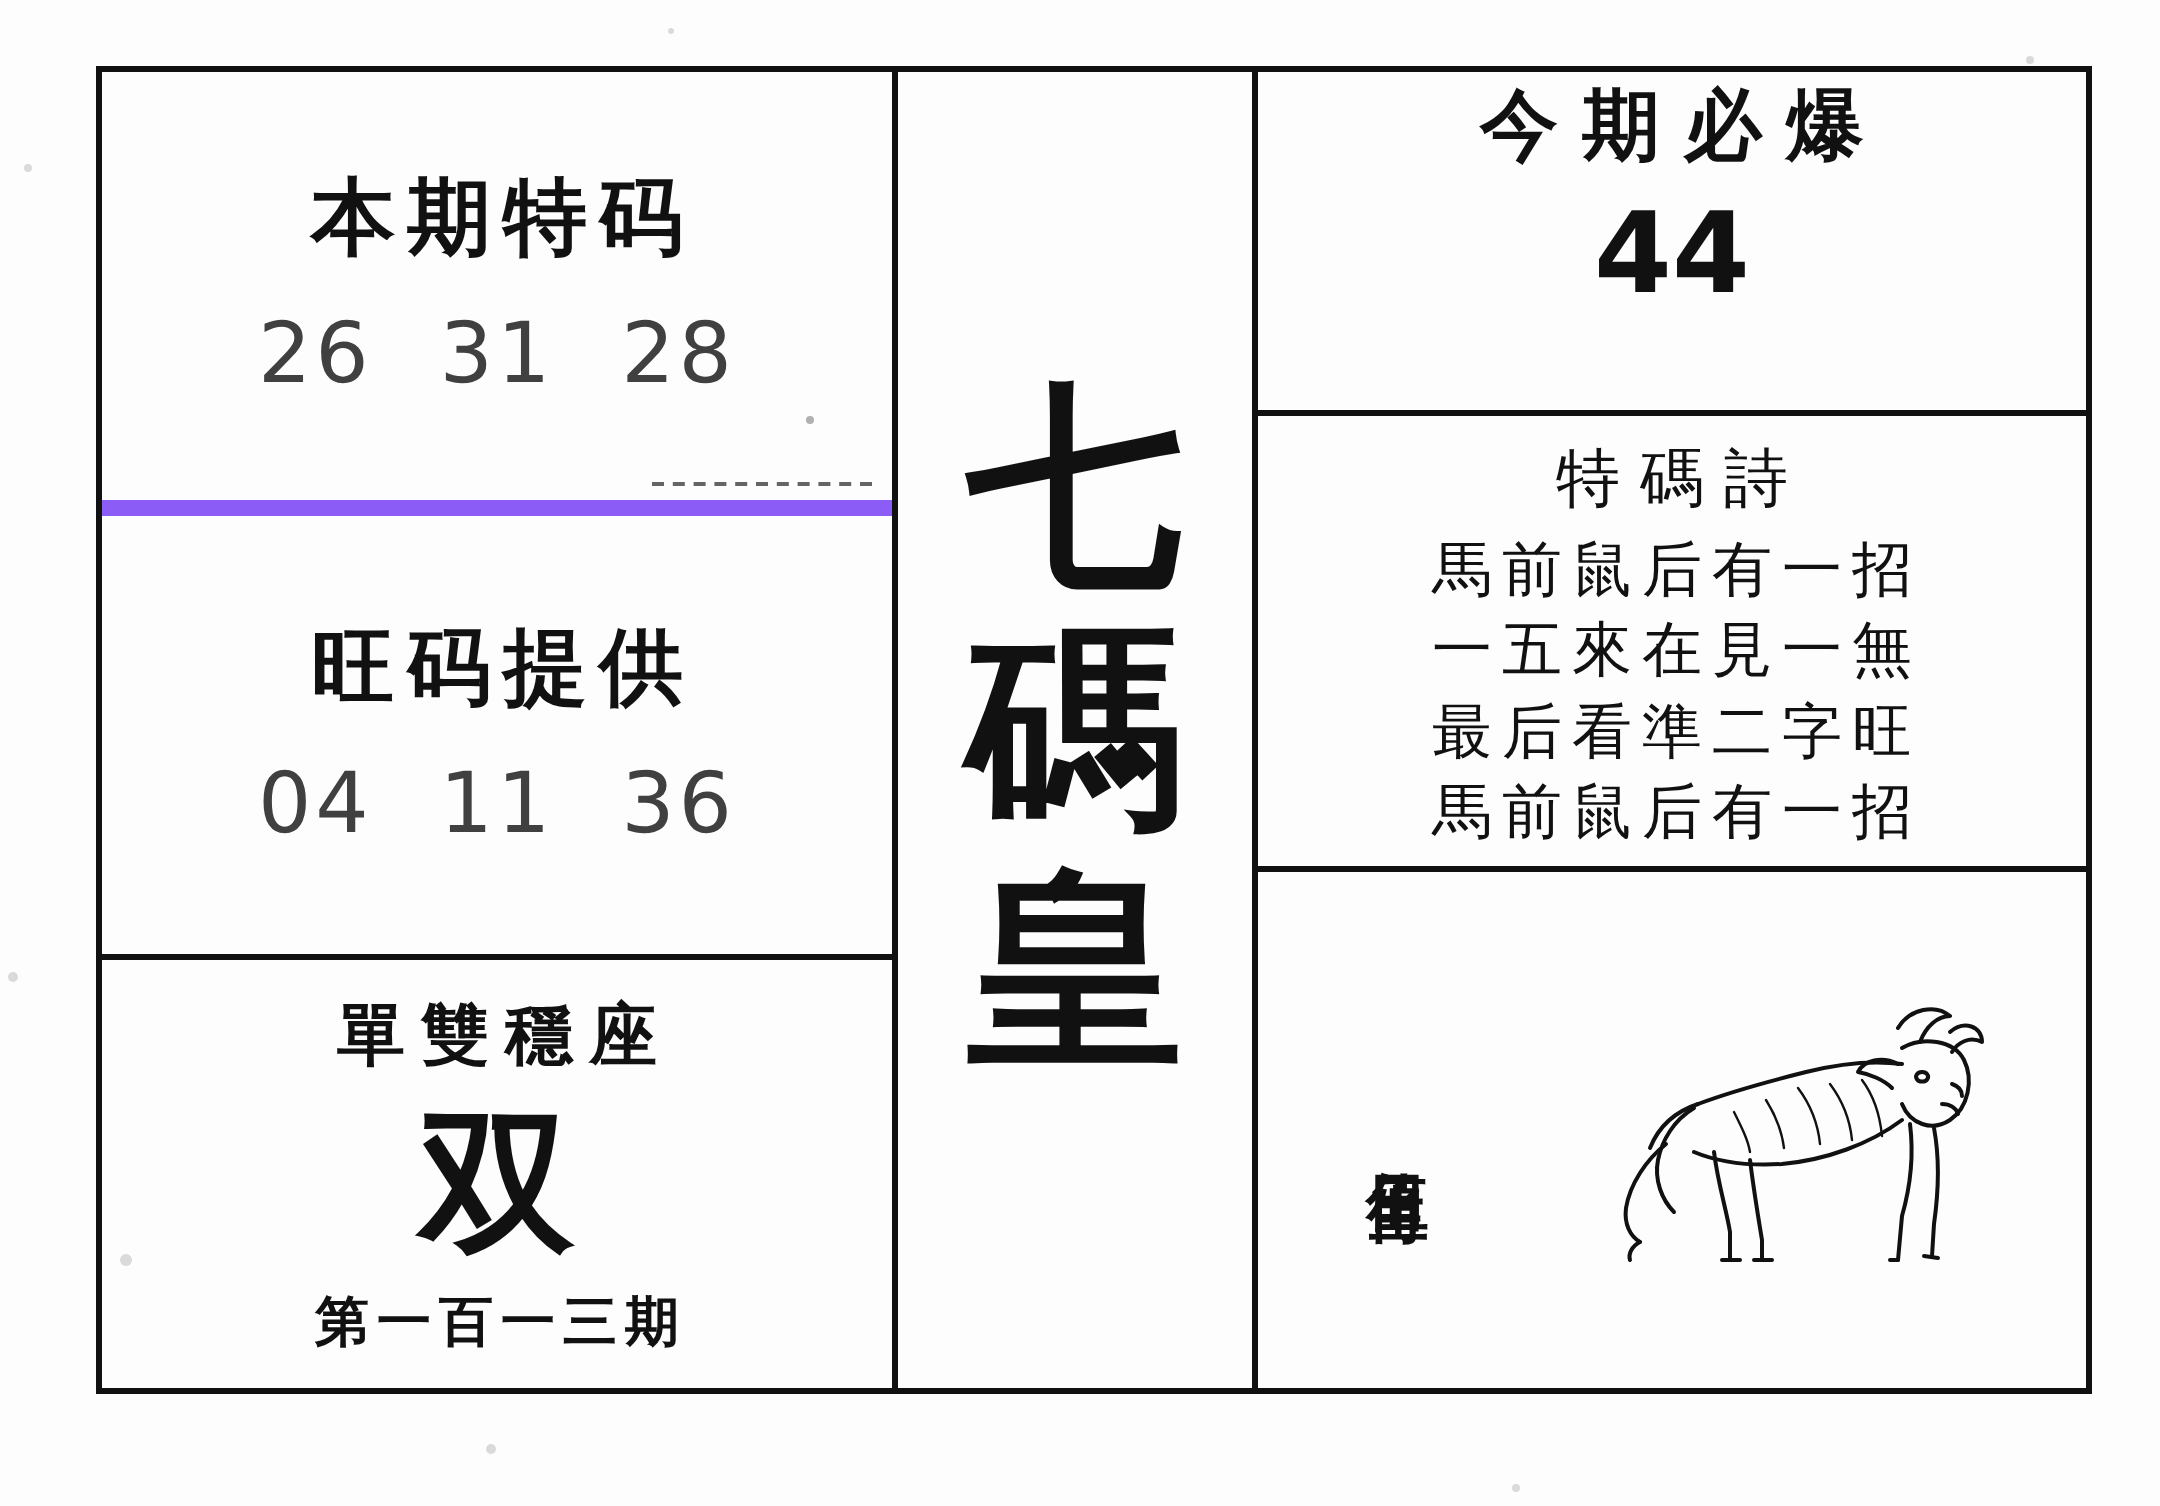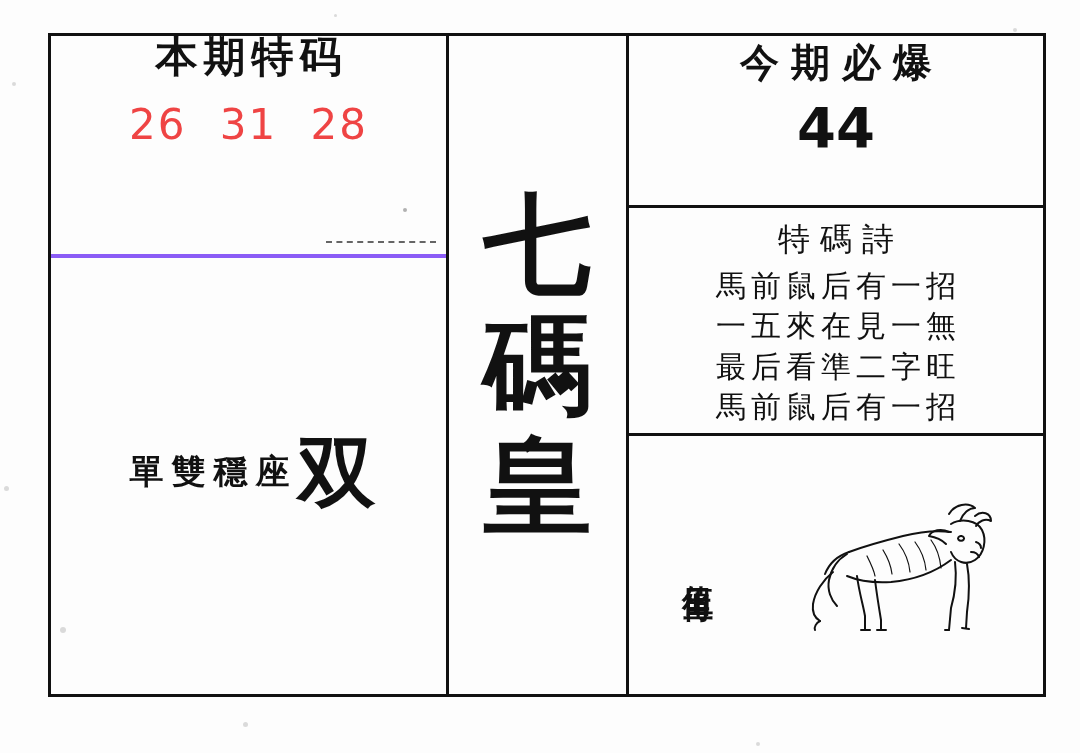--- a/index.html
+++ b/index.html
@@ -61,56 +61,57 @@
     flex-direction: column;
   }
 
   
   .cell {
     box-sizing: border-box;
     position: relative;
   }
   .cell-a {
     height: 222px;
-    border-bottom: 4px solid #8b5cf6;
-    display: flex;
-    flex-direction: column;
-    align-items: center;
+    border-bottom: 8px solid #8b5cf6;
+    display: flex;
+    flex-direction: column;
+    align-items: center;
+    justify-content: center;
   }
   .cell-b {
     height: 222px;
     border-bottom: 3px solid #111;
     display: flex;
     flex-direction: column;
     align-items: center;
     justify-content: center;
   }
   .cell-c {
     flex: 1;
     display: flex;
-    flex-direction: row;
+    flex-direction: column;
     align-items: center;
     justify-content: center;
   }
 
   .cn-head {
     font-family: "DejaVu Sans", "Liberation Sans", sans-serif;
     font-weight: bold;
     font-size: 42px;
     letter-spacing: 6px;
     line-height: 1;
     margin-bottom: 26px;
     text-indent: 6px;
   }
   .nums {
     font-family: "DejaVu Sans", "Liberation Sans", sans-serif;
     font-size: 42px;
     letter-spacing: 2px;
     line-height: 1;
-    color: #ef4444;
+    color: #404040;
   }
   .nums span { margin: 0 9px; }
 
   .cell-c .cn-head2 {
     font-family: "DejaVu Serif", "Liberation Serif", serif;
     font-weight: bold;
     font-size: 34px;
     letter-spacing: 8px;
     text-indent: 8px;
     margin-bottom: 8px;
@@ -262,24 +263,33 @@
         <div class="nums">
           <span>26</span>
           <span>31</span>
           <span>28</span>
         </div>
 
         <div class="dashline" style="left:275px; top:205px; width:110px;"></div>
         <div class="mark" style="left:352px; top:172px; width:4px; height:4px; border-radius:50%;"></div>
       </div>
 
+      <div class="cell cell-b">
+        <div class="cn-head">旺码提供</div>
+        <div class="nums">
+          <span>04</span>
+          <span>11</span>
+          <span>36</span>
+        </div>
+      </div>
 
       <div class="cell cell-c">
         <div class="cn-head2">單雙穩座</div>
         <div class="big-word">双</div>
+        <div class="issue">第一百一三期</div>
       </div>
     </div>
 
     <div class="col-mid">
       <div class="vert-title">
         <div class="vert-ch">七</div>
         <div class="vert-ch">碼</div>
         <div class="vert-ch">皇</div>
       </div>
     </div>

